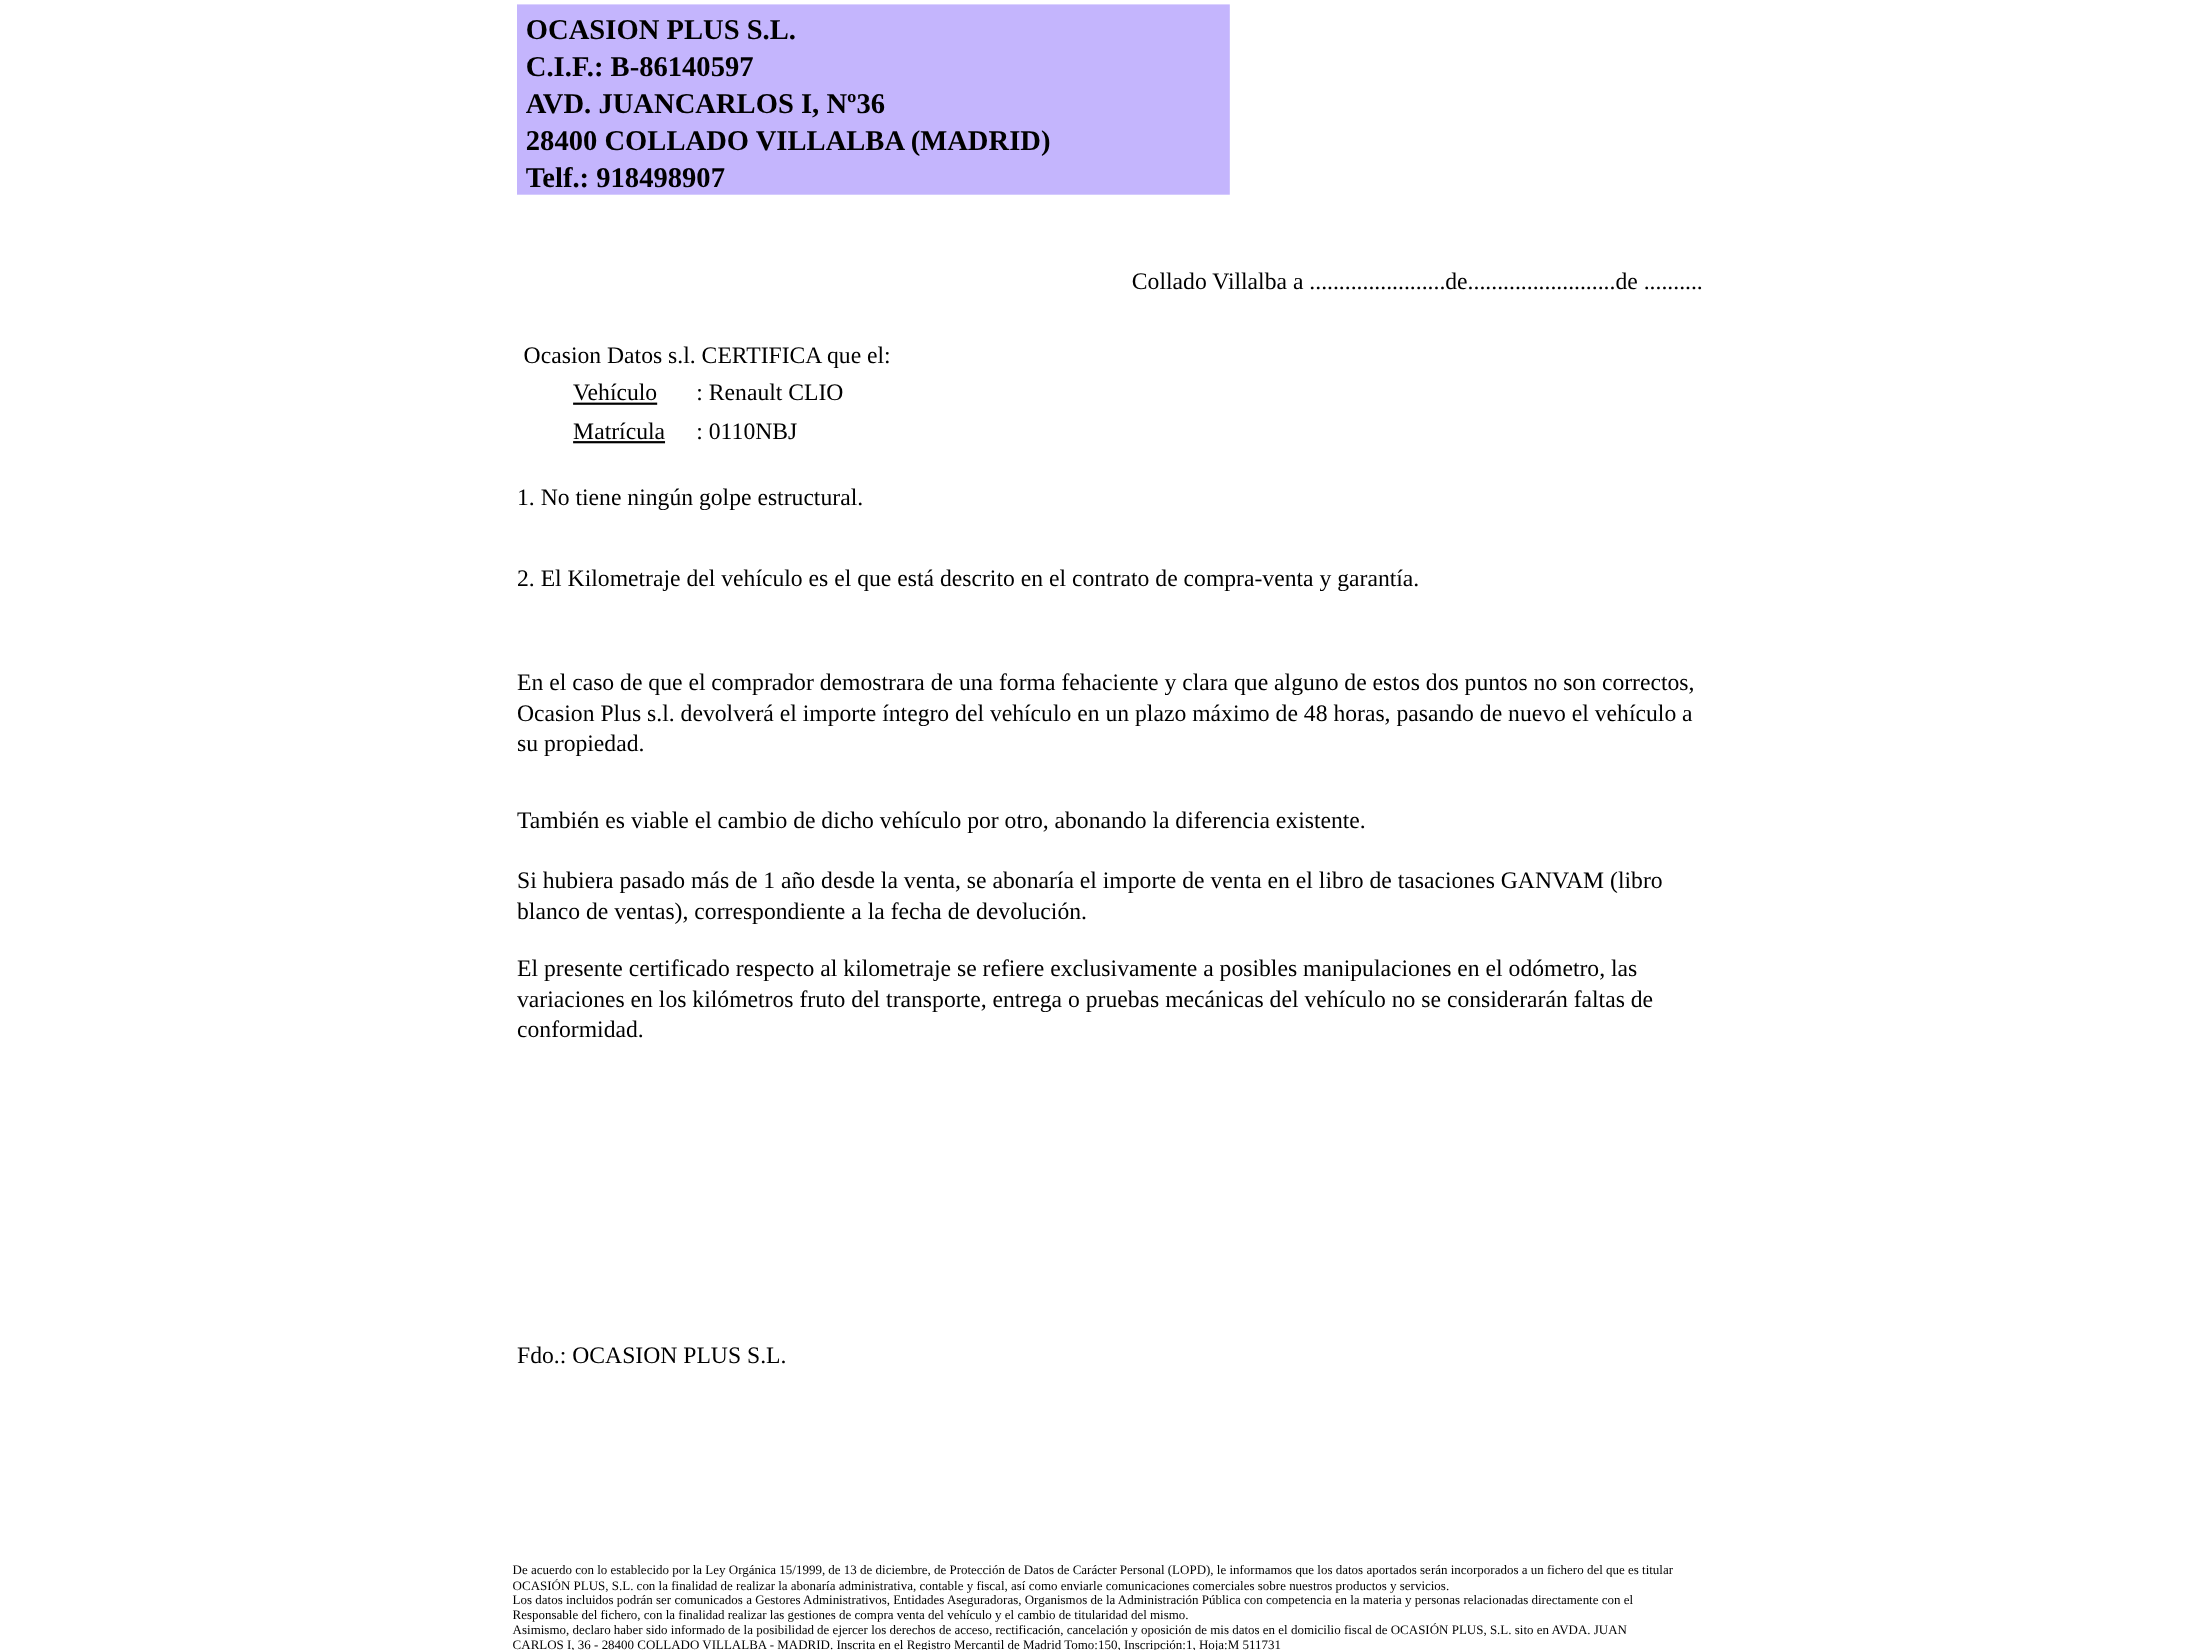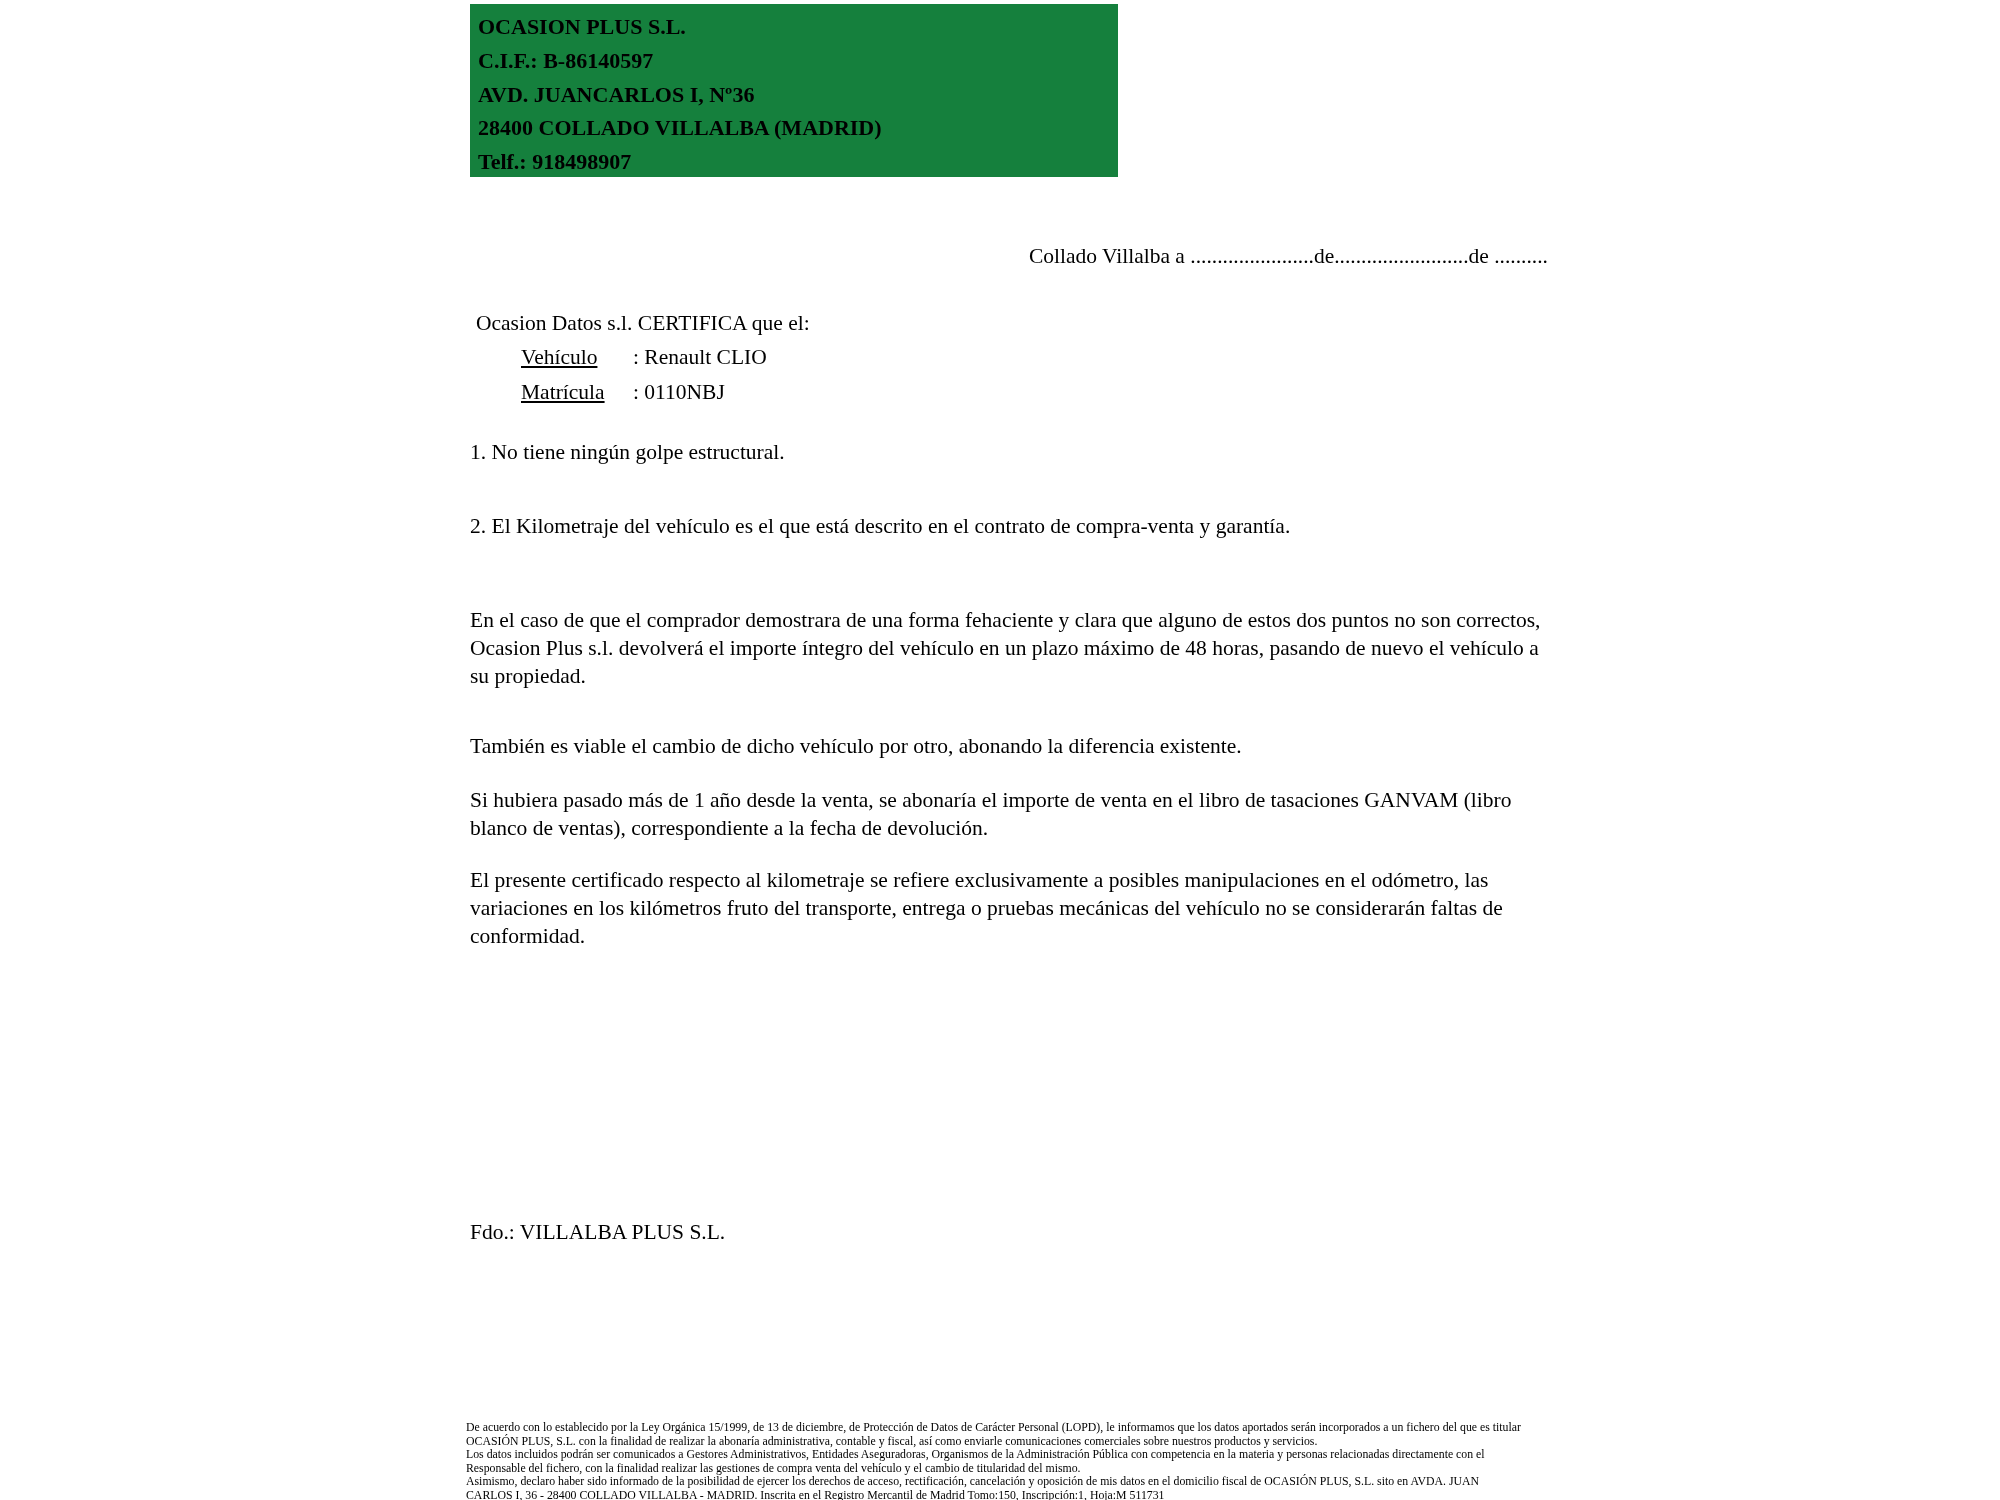--- a/index.html
+++ b/index.html
@@ -15,24 +15,24 @@
     font-family: "Liberation Serif", "DejaVu Serif", serif;
     color: #000000;
     overflow: hidden;
   }
   .header-box {
     position: absolute;
     left: 470px;
     top: 4px;
     width: 640px;
     height: 167px;
-    background: #15803d;
+    background: #c4b5fd;
     padding: 6px 0 0 8px;
     font-weight: bold;
-    font-size: 22px;
+    font-size: 26px;
     line-height: 33.8px;
     white-space: nowrap;
   }
   .date-line {
     position: absolute;
     left: 470px;
     top: 244px;
     width: 1078px;
     text-align: right;
     font-size: 21.5px;
@@ -116,21 +116,21 @@
   </div>
 
   <div class="item-1">1. No tiene ningún golpe estructural.</div>
   <div class="item-2">2. El Kilometraje del vehículo es el que está descrito en el contrato de compra-venta y garantía.</div>
 
   <div class="para para-1">En el caso de que el comprador demostrara de una forma fehaciente y clara que alguno de estos dos puntos no son correctos, Ocasion Plus s.l. devolverá el importe íntegro del vehículo en un plazo máximo de 48 horas, pasando de nuevo el vehículo a su propiedad.</div>
   <div class="para para-2">También es viable el cambio de dicho vehículo por otro, abonando la diferencia existente.</div>
   <div class="para para-3">Si hubiera pasado más de 1 año desde la venta, se abonaría el importe de venta en el libro de tasaciones GANVAM (libro blanco de ventas), correspondiente a la fecha de devolución.</div>
   <div class="para para-4">El presente certificado respecto al kilometraje se refiere exclusivamente a posibles manipulaciones en el odómetro, las variaciones en los kilómetros fruto del transporte, entrega o pruebas mecánicas del vehículo no se considerarán faltas de conformidad.</div>
 
-  <div class="signature">Fdo.: VILLALBA PLUS S.L.</div>
+  <div class="signature">Fdo.: OCASION PLUS S.L.</div>
 
   <div class="legal-footer">
     <div>De acuerdo con lo establecido por la Ley Orgánica 15/1999, de 13 de diciembre, de Protección de Datos de Carácter Personal (LOPD), le informamos que los datos aportados serán incorporados a un fichero del que es titular</div>
     <div>OCASIÓN PLUS, S.L. con la finalidad de realizar la abonaría administrativa, contable y fiscal, así como enviarle comunicaciones comerciales sobre nuestros productos y servicios.</div>
     <div>Los datos incluidos podrán ser comunicados a Gestores Administrativos, Entidades Aseguradoras, Organismos de la Administración Pública con competencia en la materia y personas relacionadas directamente con el</div>
     <div>Responsable del fichero, con la finalidad realizar las gestiones de compra venta del vehículo y el cambio de titularidad del mismo.</div>
     <div>Asimismo, declaro haber sido informado de la posibilidad de ejercer los derechos de acceso, rectificación, cancelación y oposición de mis datos en el domicilio fiscal de OCASIÓN PLUS, S.L. sito en AVDA. JUAN</div>
     <div>CARLOS I, 36 - 28400 COLLADO VILLALBA - MADRID. Inscrita en el Registro Mercantil de Madrid Tomo:150, Inscripción:1, Hoja:M 511731</div>
   </div>
 

